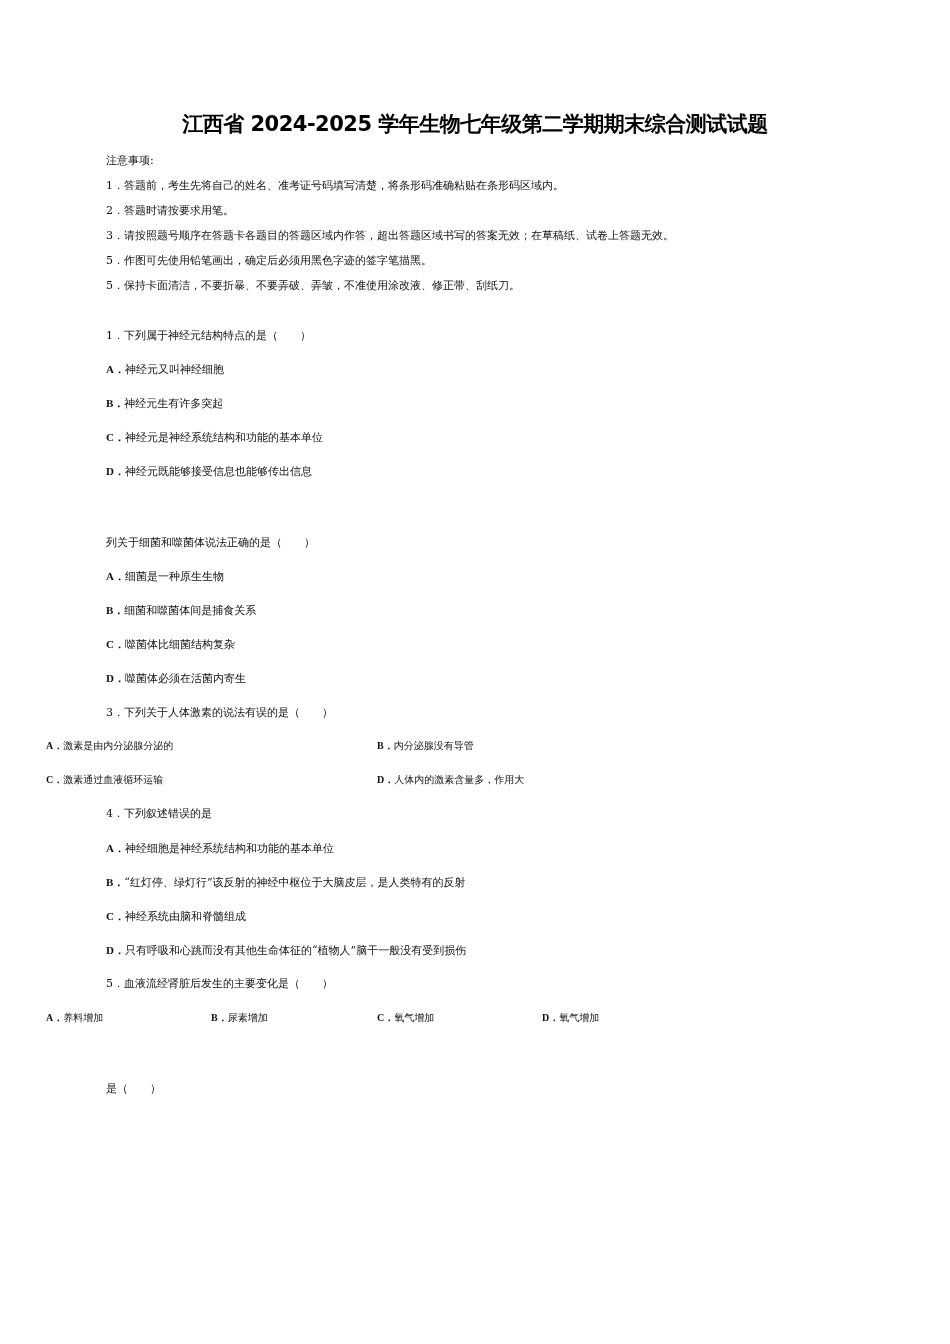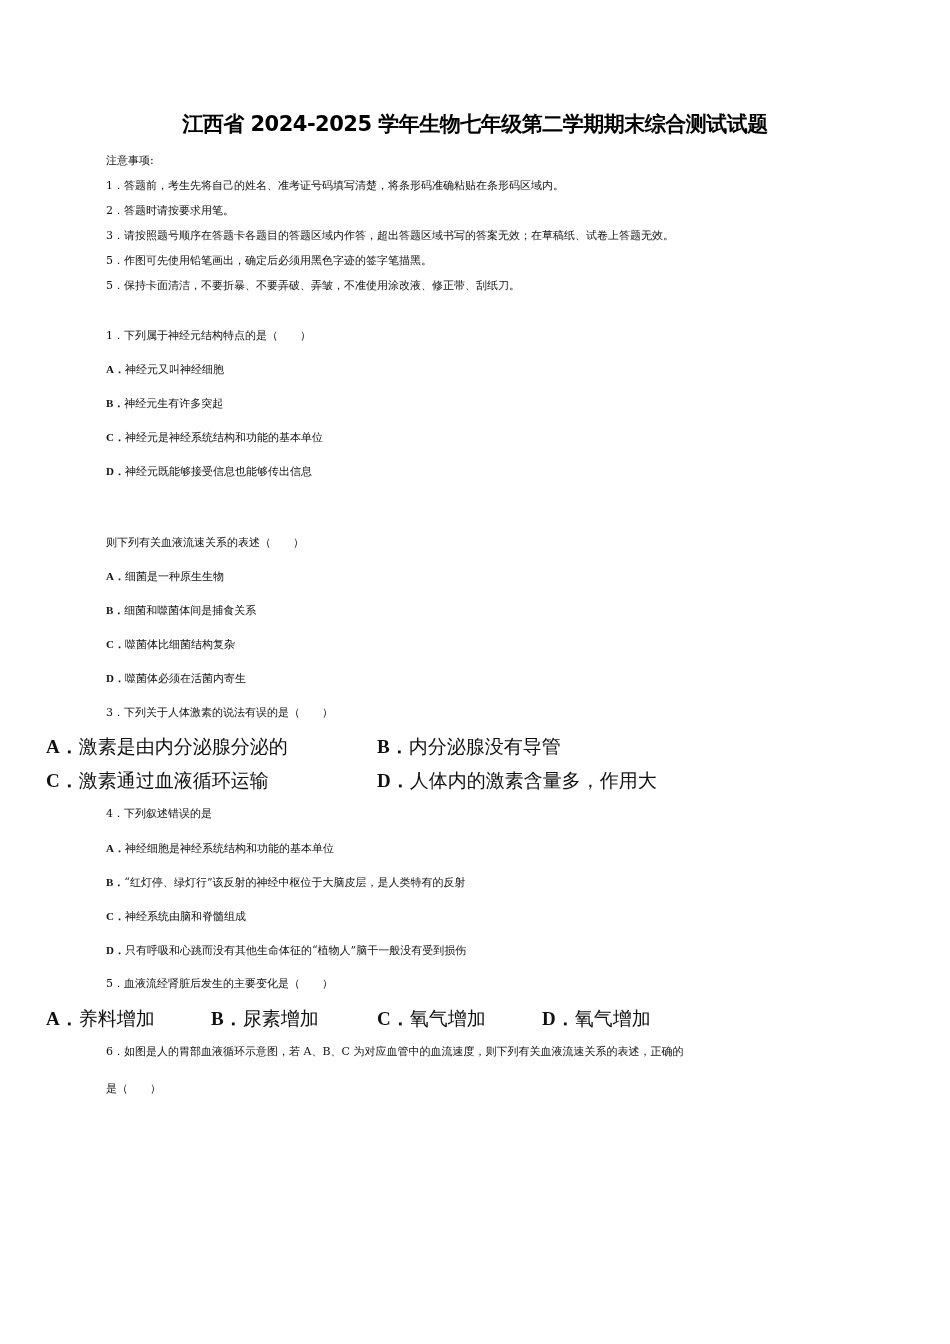--- a/index.html
+++ b/index.html
@@ -12,42 +12,42 @@
     .title {
       position: absolute; left: 0; top: 110px; width: 950px; text-align: center;
       font-family: "DejaVu Sans", "Liberation Sans", sans-serif;
       font-weight: bold; font-size: 21px; letter-spacing: -0.5px; color: #000;
     }
     .line {
       position: absolute; left: 62px; font-size: 11px; line-height: 20px;
       white-space: nowrap; color: #111; margin-left: 44px;
     }
     .opt-letter { font-family: "Liberation Serif", "DejaVu Serif", serif; font-weight: bold; }
-    .opt { position: absolute; font-size: 19px; line-height: 20px; white-space: nowrap; }
+    .opt { position: absolute; font-size: 10px; line-height: 20px; white-space: nowrap; }
   </style>
 </head>
 <body>
 
 <div class="page">
   <div class="title">江西省 2024-2025 学年生物七年级第二学期期末综合测试试题</div>
 
   <div class="line" style="top:151px">注意事项:</div>
   <div class="line" style="top:176px">1．答题前，考生先将自己的姓名、准考证号码填写清楚，将条形码准确粘贴在条形码区域内。</div>
   <div class="line" style="top:201px">2．答题时请按要求用笔。</div>
   <div class="line" style="top:226px">3．请按照题号顺序在答题卡各题目的答题区域内作答，超出答题区域书写的答案无效；在草稿纸、试卷上答题无效。</div>
   <div class="line" style="top:251px">5．作图可先使用铅笔画出，确定后必须用黑色字迹的签字笔描黑。</div>
   <div class="line" style="top:276px">5．保持卡面清洁，不要折暴、不要弄破、弄皱，不准使用涂改液、修正带、刮纸刀。</div>
 
   <div class="line" style="top:326px">1．下列属于神经元结构特点的是（　　）</div>
   <div class="line" style="top:359px"><span class="opt-letter">A．</span><span>神经元又叫神经细胞</span></div>
   <div class="line" style="top:393px"><span class="opt-letter">B．</span><span>神经元生有许多突起</span></div>
   <div class="line" style="top:461px"><span class="opt-letter">D．</span><span>神经元既能够接受信息也能够传出信息</span></div>
   <div class="line" style="top:427px"><span class="opt-letter">C．</span><span>神经元是神经系统结构和功能的基本单位</span></div>
 
-  <div class="line" style="top:533px">则下列有关血液流速关系的表述（　　）</div>
+  <div class="line" style="top:533px">列关于细菌和噬菌体说法正确的是（　　）</div>
   <div class="line" style="top:566px"><span class="opt-letter">A．</span><span>细菌是一种原生生物</span></div>
   <div class="line" style="top:600px"><span class="opt-letter">B．</span><span>细菌和噬菌体间是捕食关系</span></div>
   <div class="line" style="top:634px"><span class="opt-letter">C．</span><span>噬菌体比细菌结构复杂</span></div>
   <div class="line" style="top:668px"><span class="opt-letter">D．</span><span>噬菌体必须在活菌内寄生</span></div>
 
   <div class="line" style="top:703px">3．下列关于人体激素的说法有误的是（　　）</div>
   <div class="opt" style="left:46px;top:736px"><span class="opt-letter">A．</span><span>激素是由内分泌腺分泌的</span></div>
   <div class="opt" style="left:377px;top:736px"><span class="opt-letter">B．</span><span>内分泌腺没有导管</span></div>
   <div class="opt" style="left:46px;top:770px"><span class="opt-letter">C．</span><span>激素通过血液循环运输</span></div>
   <div class="opt" style="left:377px;top:770px"><span class="opt-letter">D．</span><span>人体内的激素含量多，作用大</span></div>
@@ -57,15 +57,14 @@
   <div class="line" style="top:872px"><span class="opt-letter">B．</span><span>“红灯停、绿灯行”该反射的神经中枢位于大脑皮层，是人类特有的反射</span></div>
   <div class="line" style="top:906px"><span class="opt-letter">C．</span><span>神经系统由脑和脊髓组成</span></div>
   <div class="line" style="top:940px"><span class="opt-letter">D．</span><span>只有呼吸和心跳而没有其他生命体征的“植物人”脑干一般没有受到损伤</span></div>
 
   <div class="line" style="top:974px">5．血液流经肾脏后发生的主要变化是（　　）</div>
   <div class="opt" style="left:46px;top:1008px"><span class="opt-letter">A．</span><span>养料增加</span></div>
   <div class="opt" style="left:211px;top:1008px"><span class="opt-letter">B．</span><span>尿素增加</span></div>
   <div class="opt" style="left:377px;top:1008px"><span class="opt-letter">C．</span><span>氧气增加</span></div>
   <div class="opt" style="left:542px;top:1008px"><span class="opt-letter">D．</span><span>氧气增加</span></div>
 
-  <div class="line" style="top:1042px">6．如图是人的胃部血液循环示意图，若 A、B、C 为对应血管中的血流速度，则下列有关血液流速关系的表述，正确的</div>
   <div class="line" style="top:1079px">是（　　）</div>
 </div>
 
 </body></html>

